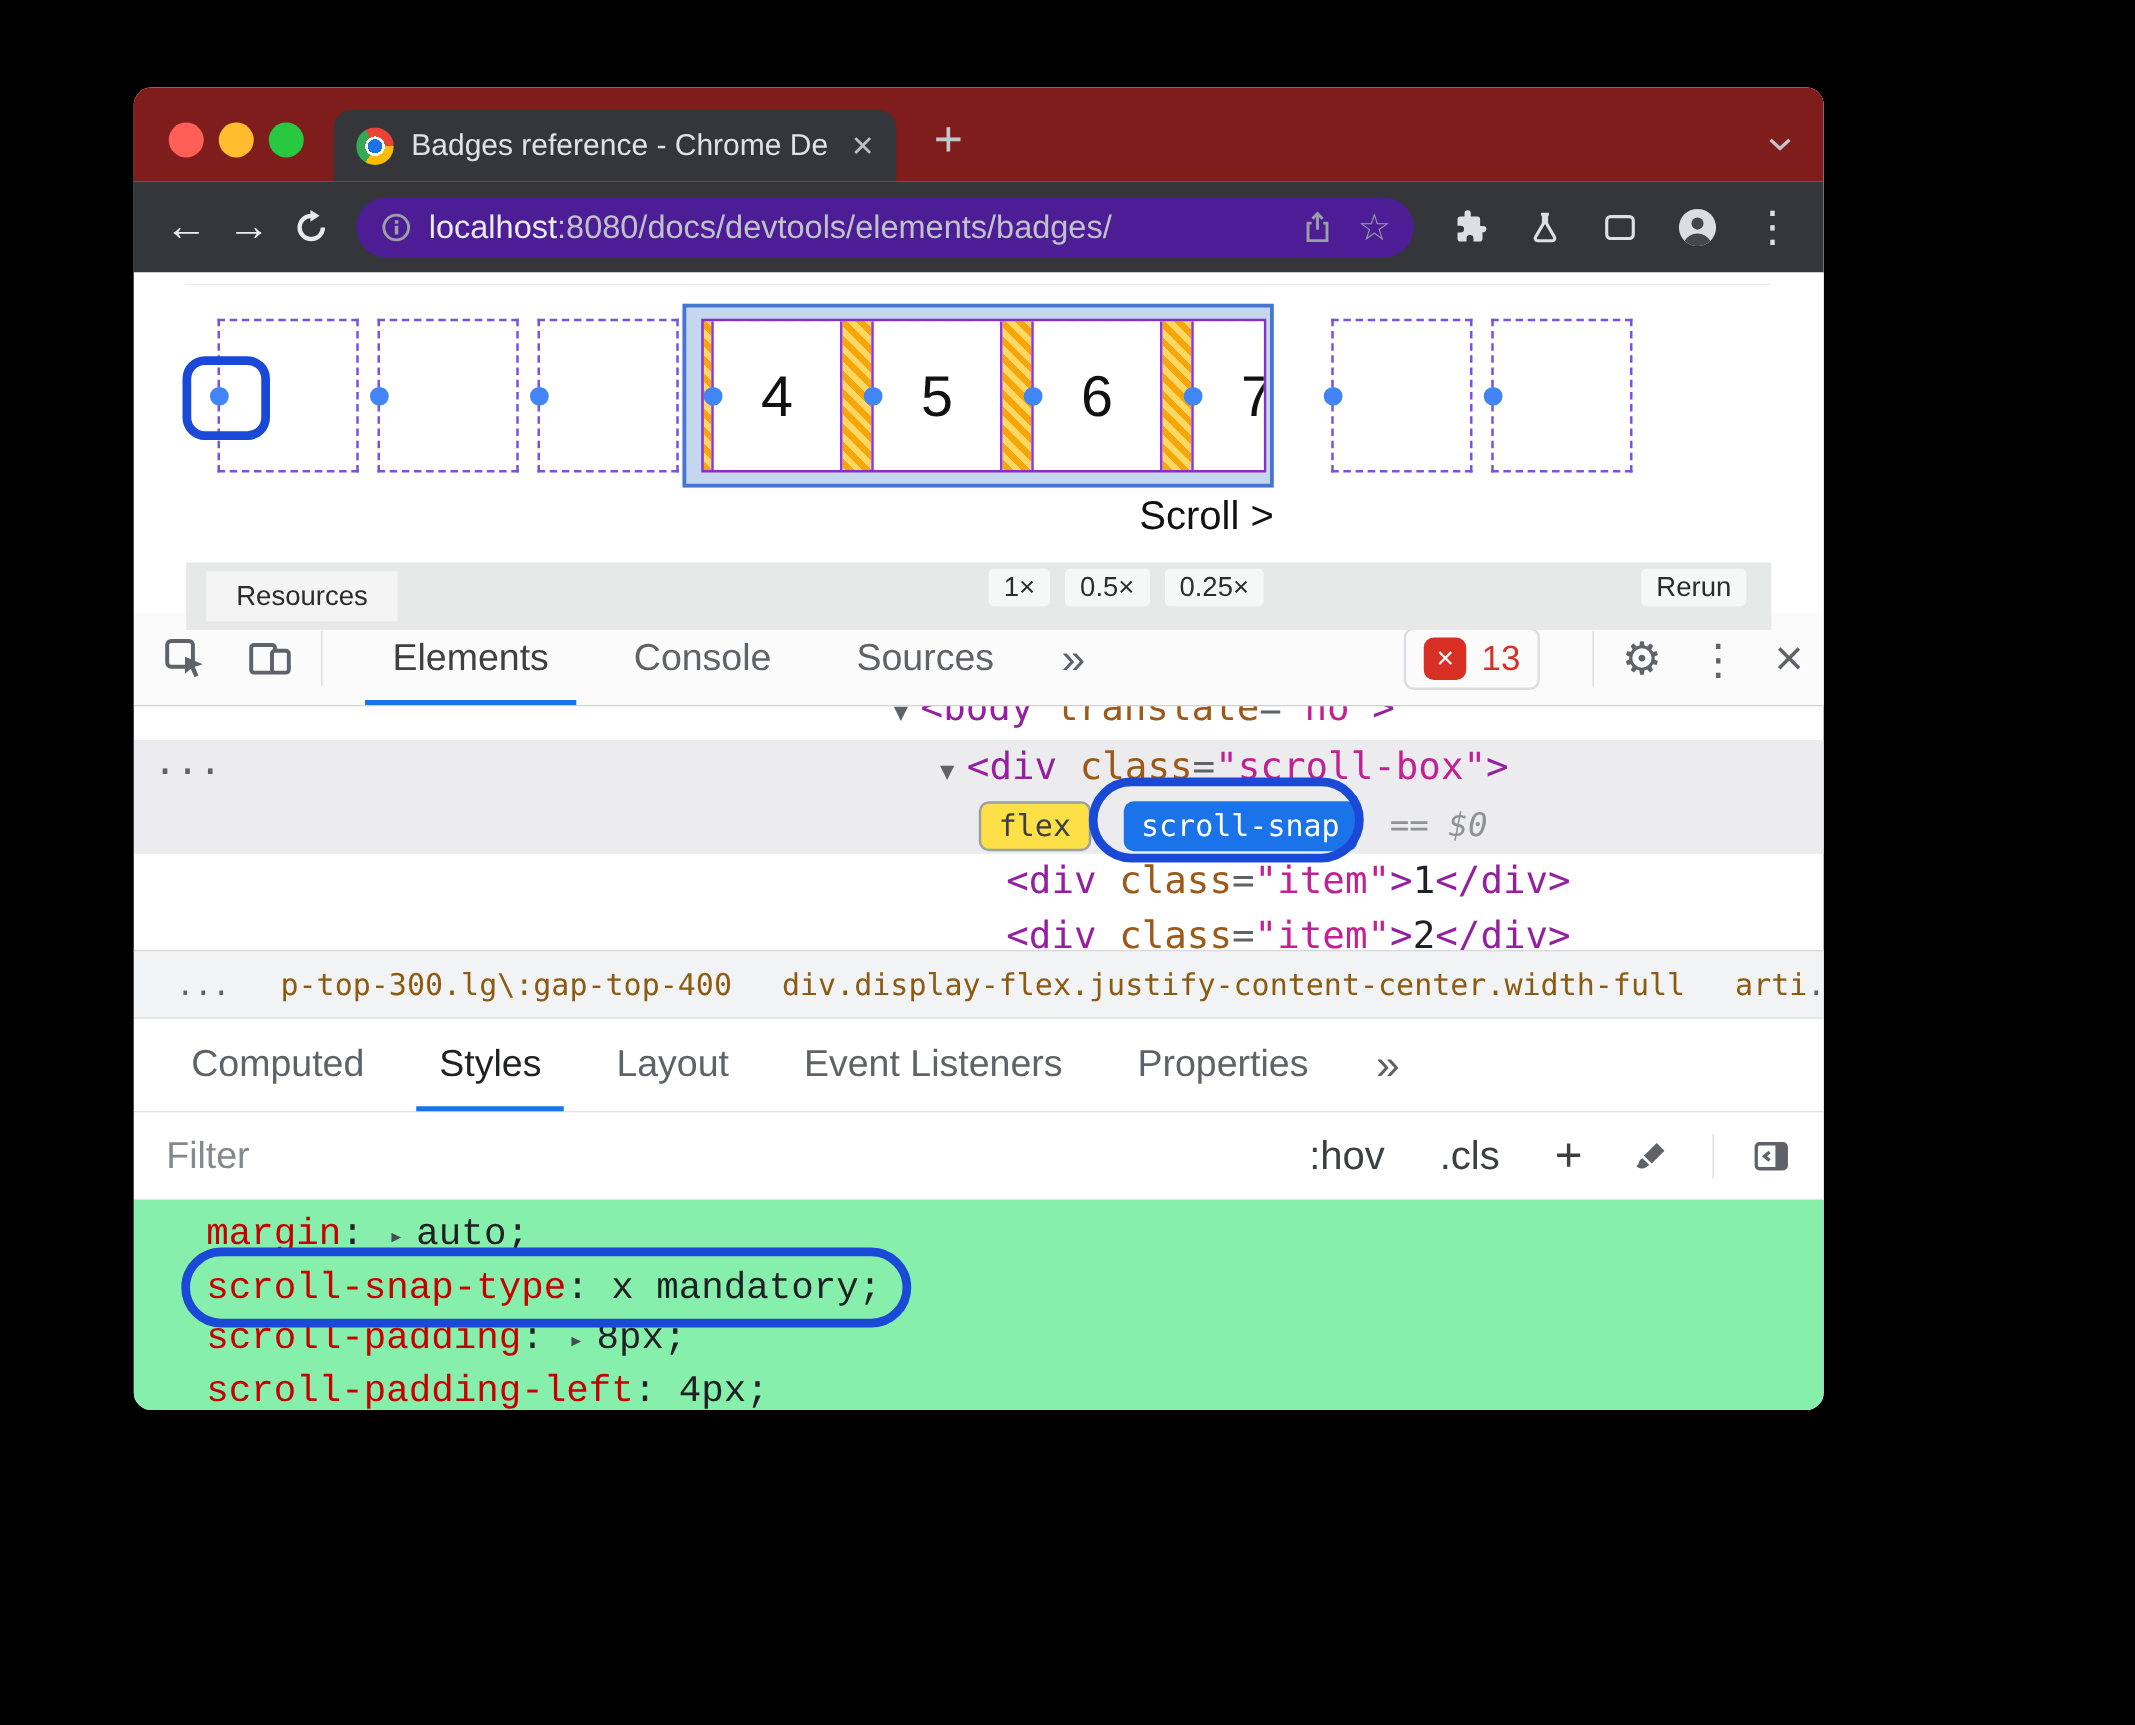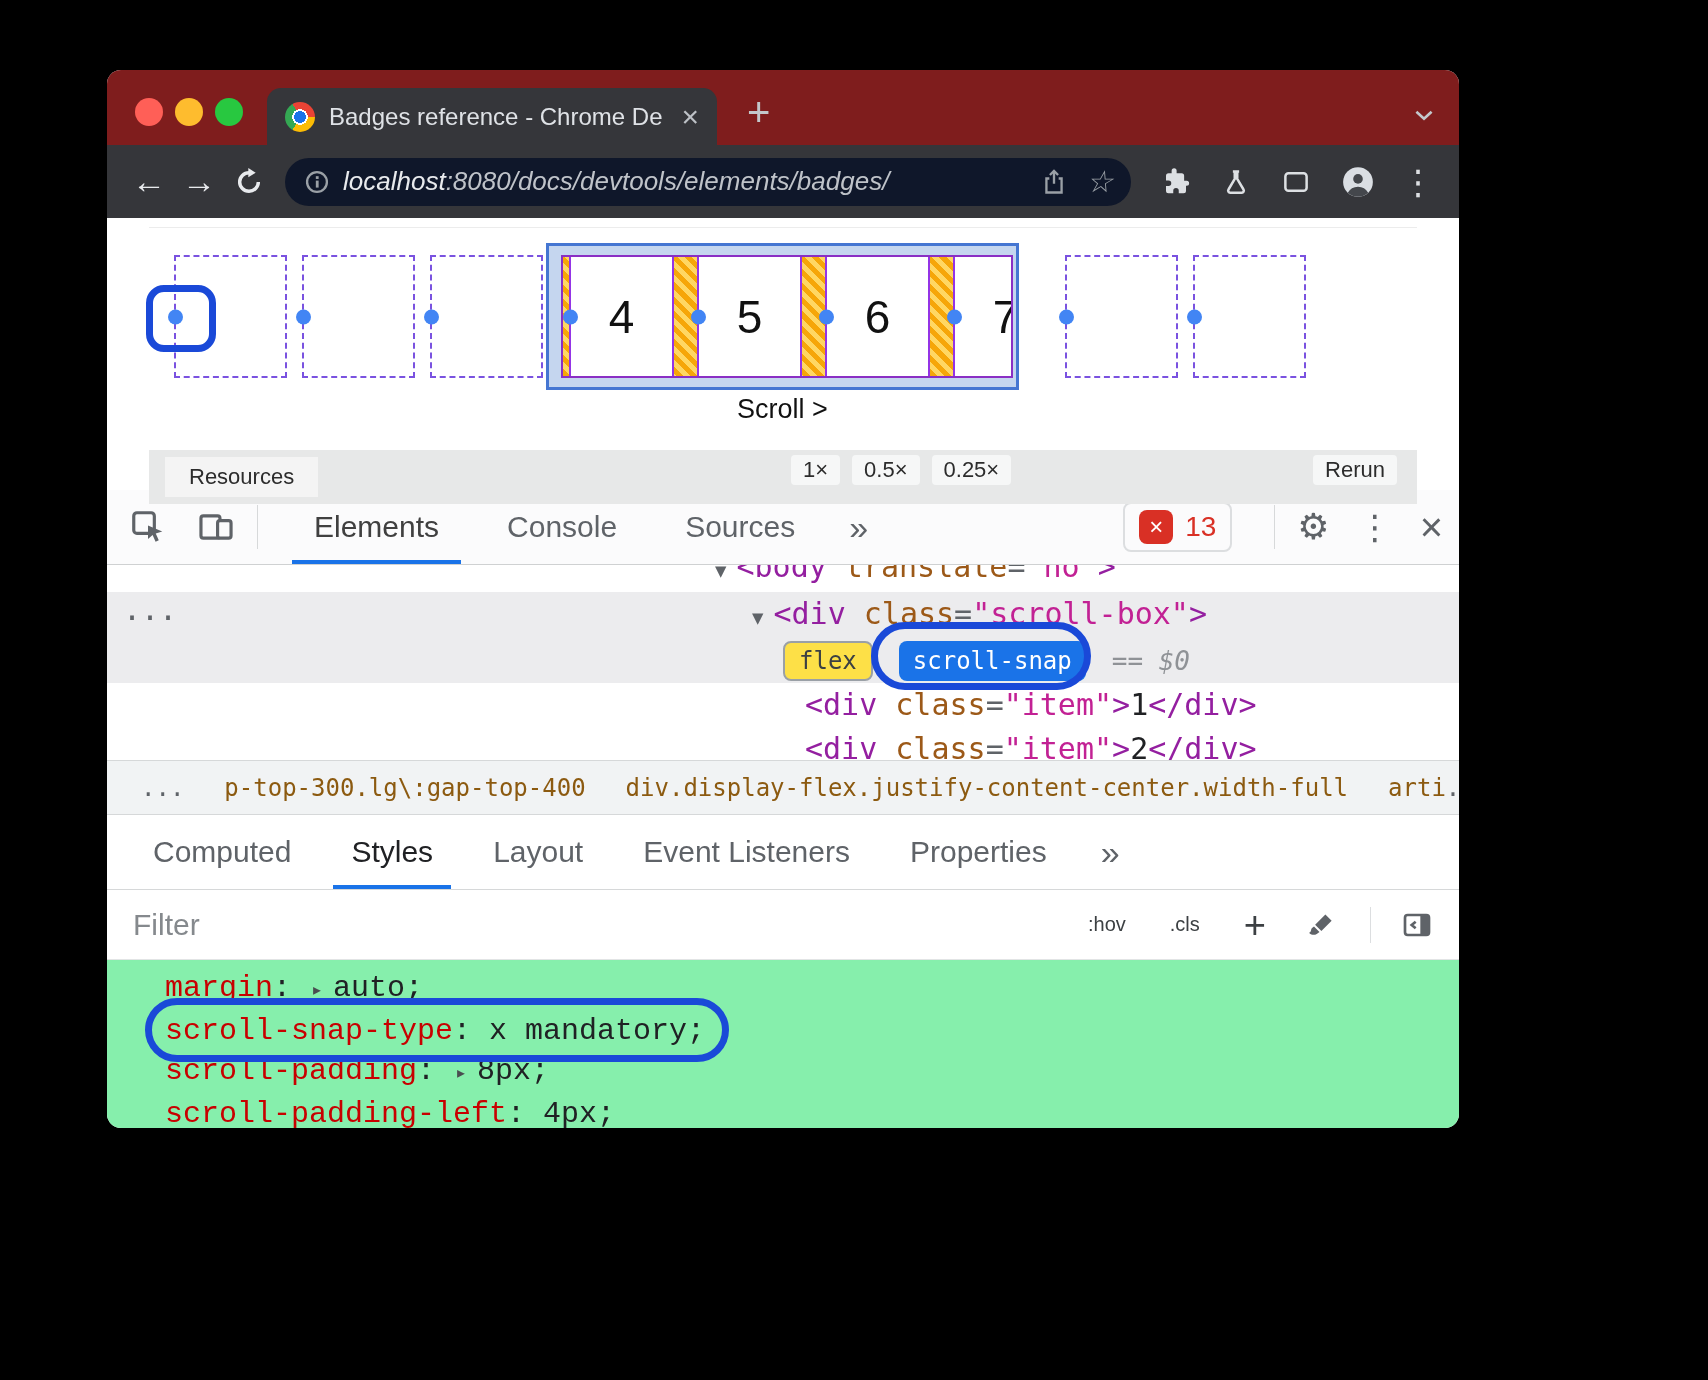--- a/index.html
+++ b/index.html
@@ -21,22 +21,22 @@
                  conic-gradient(from -30deg, #ea4335 0 120deg, #fbbc04 120deg 240deg, #34a853 240deg 360deg); }
   .tab-title { flex:1; color:#dfe2e6; font-size:24px; white-space:nowrap; overflow:hidden; }
   .tab-close { color:#bdc1c6; font-size:30px; line-height:30px; }
   .newtab-btn { position:absolute; left:640px; top:22px; color:#c3c7cb; font-size:40px; line-height:40px; }
   .tab-chevron { position:absolute; right:22px; top:32px; color:#c3c7cb; }
 
   
   .toolbar { height:73px; background:#35363a; display:flex; align-items:center; padding:0 20px; }
   .nav-icon { width:44px; text-align:center; font-size:34px; color:#e8eaed; flex:none; }
   .nav-svg { width:44px; text-align:center; color:#e8eaed; flex:none; margin-left:6px; }
-  .urlbar { margin-left:14px; width:846px; height:48px; background:#0f172a; border-radius:24px;
-            display:flex; align-items:center; padding:12px 18px; flex:none;font-style:italic; }
+  .urlbar { margin-left:14px; width:846px; height:48px; background:#4c1d95; border-radius:24px;
+            display:flex; align-items:center; padding:12px 18px; flex:none; }
   .info-ic { color:#9aa0a6; flex:none; }
   .url-text { font-size:26px; margin-left:12px; white-space:nowrap; overflow:hidden; flex:1; }
   .url-host { color:#e8eaed; } .url-path { color:#bfc3c9; }
   .share-ic { color:#9aa0a6; flex:none; }
   .star-ic { color:#9aa0a6; font-size:30px; margin-left:18px; flex:none; }
   .tb-ic { color:#dde0e3; margin-left:30px; flex:none; }
   .menu-dots { color:#dde0e3; font-size:34px; margin-left:26px; flex:none; }
 
   
   .page { height:232px; position:relative; background:#fff; }
@@ -46,22 +46,22 @@
          left:-8px; top:50%; transform:translateY(-50%); z-index:2; }
   .scontainer { position:absolute; left:439px; top:25px; width:473px; height:147px;
                 border:3px solid #4576d2; background:#c5d6ef; }
   .sinner { position:absolute; left:12px; top:9px; width:452px; height:123px;
             border:2px solid #8a2fc4; overflow:hidden; display:flex; align-items:stretch; padding-left:6px;
             background: repeating-linear-gradient(45deg, #f6a609 0 5px, #ffd763 5px 10px); }
   .sitem { flex:none; width:105px; margin-right:23px; background:#fff;
            border-left:2px solid #9334e6; border-right:2px solid #9334e6;
            display:flex; align-items:center; justify-content:center;
            font-size:46px; color:#111; position:relative; }
-  .scroll-label { position:absolute; left:439px; top:176px; width:473px; text-align:center;
-                  font-size:27px; color:#111; }
+  .scroll-label { position:absolute; left:439px; top:176px; width:473px; text-align:right;
+                  font-size:32px; color:#111; }
   .ring { position:absolute; border:7px solid #1a49d8; z-index:6; pointer-events:none; }
   .ring.r1 { left:39px; top:67px; width:70px; height:67px; border-radius:18px; }
 
   
   .resources { height:40px; background:#fff; }
   .res-inner { margin:0 42px; height:54px; background:#e7e8e8; position:relative;
                display:flex; align-items:center; }
   .res-tab { height:40px; display:flex; align-items:center; padding:0 24px; margin-left:16px;
              background:#f4f4f4; font-size:22px; color:#2c2c2c; }
   .zoom-group { position:absolute; left:642px; top:5px; display:flex; gap:12px; }
@@ -125,21 +125,21 @@
   .side-tab.active::after { content:""; position:absolute; left:12px; right:12px; bottom:0;
                             height:4px; background:#1a73e8; }
   .side-overflow { color:#5f6368; font-size:34px; margin-left:24px; }
 
   
   .filterbar { height:70px; border-bottom:1px solid #e2e4e5; display:flex; align-items:center;
                padding:0 26px; background:#fff; }
   .filter-input { flex:1; border:none; outline:none; font-size:30px; color:#202124;
                   background:transparent; font-family:"Liberation Sans", sans-serif; }
   .filter-input::placeholder { color:#85898d; }
-  .pseudo { font-size:20px; color:#3c4043; margin-left:44px; flex:none; }
+  .pseudo { font-size:32px; color:#3c4043; margin-left:44px; flex:none; }
   .plus-btn { font-size:38px; color:#3c4043; margin-left:44px; position:relative; flex:none; line-height:38px; }
   .fb-ic { color:#5f6368; margin-left:40px; flex:none; }
   .filterbar .vsep { width:1px; height:36px; background:#dcdee0; margin-left:34px; flex:none; }
 
   
   .stylespane { position:relative; height:168px; padding:8px 0 0 58px;
                 font-family:Liberation Mono, monospace; font-size:30px; background:#86efac; }
   .rule { line-height:40px; white-space:pre; }
   .prop { color:#c80000; } .rsep { color:#202124; } .rval { color:#202124; }
   .disc { color:#4a4d50; font-size:20px; margin:0 10px 0 2px; }

